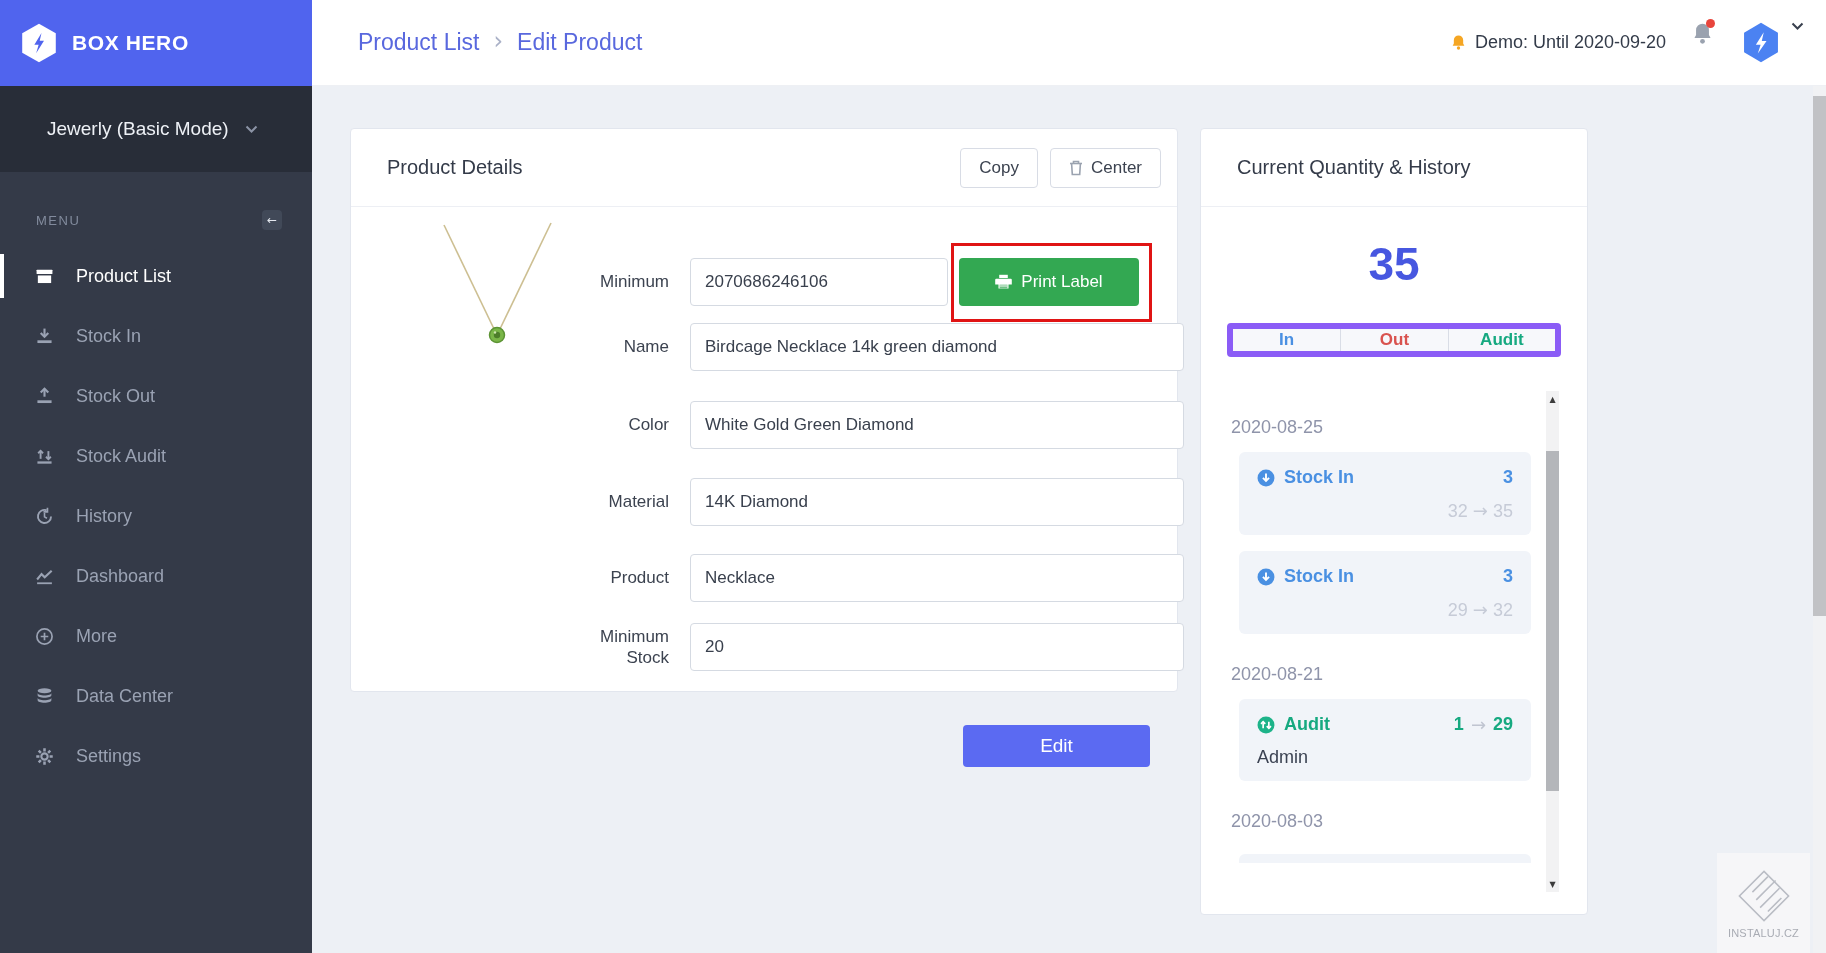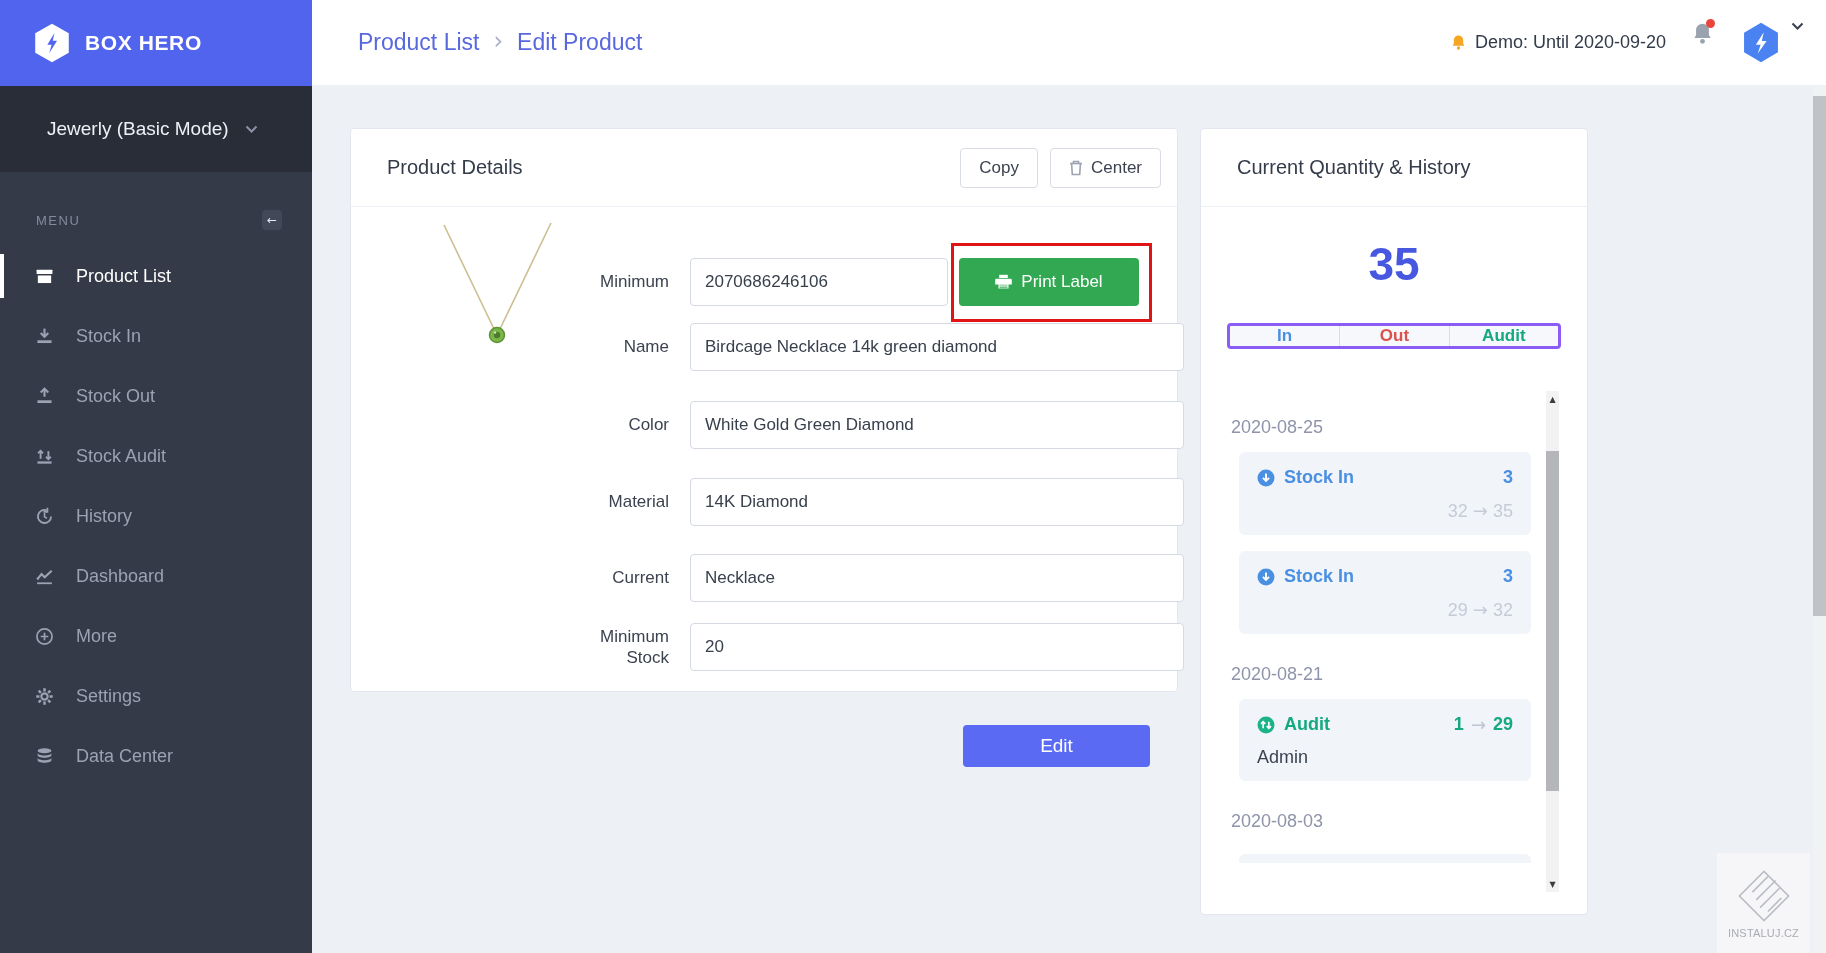--- a/index.html
+++ b/index.html
@@ -5,21 +5,21 @@
   * { box-sizing: border-box; margin:0; padding:0; }
   html,body { width:1826px; height:953px; }
   body {
     font-family:"Liberation Sans","DejaVu Sans",sans-serif;
     overflow:hidden; position:relative; background:#edf0f5; color:#39404d;
   }
   svg{display:block}
 
   
   .sidebar{position:absolute;left:0;top:0;width:312px;height:953px;background:#343a48;z-index:5}
-  .logo-block{height:86px;background:#5064ee;display:flex;align-items:center;padding-left:33px}
+  .logo-block{height:86px;background:#5064ee;display:flex;align-items:center;padding-left:20px}
   .logo-text{color:#fff;font-size:21px;font-weight:700;letter-spacing:.6px;margin-left:14px}
   .workspace{height:86px;background:#282d38;display:flex;align-items:center;padding-left:47px;color:#eef1f6;font-size:19px;cursor:pointer}
   .ws-chevron{margin-left:16px;color:#8b93a5}
   .menu-row{display:flex;align-items:center;justify-content:space-between;padding:38px 30px 0 36px}
   .menu-label{color:#828b9d;font-size:13px;letter-spacing:1.5px}
   .collapse-btn{width:20px;height:20px;background:#414958;border-radius:4px;color:#e3e7ee;font-size:12px;line-height:1;display:flex;align-items:center;justify-content:center;cursor:pointer;font-family:"DejaVu Sans",sans-serif}
   .nav{position:absolute;top:246px;left:0;right:0}
   .nav-item{height:60px;display:flex;align-items:center;padding-left:34px;color:#9aa2b3;font-size:18px;position:relative;cursor:pointer}
   .nav-item .ico{width:20px;height:20px;margin-right:22px;display:flex;align-items:center;justify-content:center}
   .nav-item.active{color:#fff;font-weight:500}
@@ -50,21 +50,21 @@
   .f-label{position:absolute;left:218px;width:100px;text-align:right;color:#3c4350;font-size:17px;display:flex;align-items:center;justify-content:flex-end;height:48px;line-height:1.25}
   .f-input{position:absolute;left:339px;width:494px;height:48px;border:1px solid #d5dae2;border-radius:4px;font-size:17px;color:#39404d;padding:0 14px;font-family:inherit;background:#fff}
   .r0{top:129px}.r1{top:194px}.r2{top:272px}.r3{top:349px}.r4{top:425px}.r5{top:494px}
   .print-btn{position:absolute;left:608px;top:129px;width:180px;height:48px;background:#33a852;border:none;border-radius:4px;color:#fff;font-size:17px;font-weight:500;display:flex;align-items:center;justify-content:center;gap:9px;cursor:pointer;font-family:inherit}
   .red-annotation{position:absolute;left:600px;top:114px;width:201px;height:79px;border:3px solid #e01414;pointer-events:none}
   .edit-btn{position:absolute;left:651px;top:639px;width:187px;height:42px;background:#5b6af2;color:#fff;border:none;border-radius:4px;font-size:19px;cursor:pointer;font-family:inherit}
 
   
   .hist-card{left:888px;top:42px;width:388px;height:787px}
   .qty{position:absolute;top:108px;left:0;right:0;text-align:center;font-size:46px;font-weight:700;color:#4757e0}
-  .tabs{position:absolute;top:194px;left:26px;width:334px;height:26px;display:grid;grid-template-columns:1fr 1fr 1fr;background:#f7f8fb;border:3px solid #8b5cf6;border-radius:4px;overflow:hidden}
+  .tabs{position:absolute;top:194px;left:26px;width:334px;height:34px;display:grid;grid-template-columns:1fr 1fr 1fr;background:#f7f8fb;border:6px solid #8b5cf6;border-radius:4px;overflow:hidden}
   .tab{display:flex;align-items:center;justify-content:center;font-size:17px;font-weight:700;cursor:pointer}
   .tab + .tab{border-left:1px solid #d9dde6}
   .tab.in{color:#4a90e2}.tab.out{color:#d9534f}.tab.audit{color:#16a980}
   .h-list{position:absolute;top:252px;left:28px;width:302px;bottom:14px;overflow:hidden}
   .h-date{color:#8f94aa;font-size:18px;margin:30px 0 14px 2px}
   .h-date.first{margin-top:36px}
   .h-entry{background:#f1f4f9;border-radius:6px;padding:15px 18px 13px;margin:0 0 16px 10px;cursor:pointer}
   .h-row1{display:flex;align-items:center;font-size:18px;font-weight:700}
   .h-type-in{color:#4a90e2;margin-left:9px}
   .h-type-audit{color:#16a980;margin-left:9px}
@@ -186,38 +186,38 @@
       <span class="ico">
         <svg width="19" height="19" viewBox="0 0 18 18" fill="none">
             <circle cx="9" cy="9" r="7.2" stroke="currentColor" stroke-width="1.6"></circle>
             <path d="M9 5.4v7.2M5.4 9h7.2" stroke="currentColor" stroke-width="1.6"></path>
           </svg>
       </span>
       <span>More</span>
     </div>
     <div class="nav-item">
       <span class="ico">
+        <svg width="19" height="19" viewBox="0 0 18 18" fill="currentColor">
+            <ellipse cx="9" cy="3.5" rx="6.5" ry="2.4"></ellipse>
+            <path d="M2.5 5.7c0 1.3 2.9 2.4 6.5 2.4s6.5-1.1 6.5-2.4v2c0 1.3-2.9 2.4-6.5 2.4S2.5 9 2.5 7.7z"></path>
+            <path d="M2.5 10.2c0 1.3 2.9 2.4 6.5 2.4s6.5-1.1 6.5-2.4v2.4c0 1.3-2.9 2.4-6.5 2.4s-6.5-1.1-6.5-2.4z"></path>
+          </svg>
+      </span>
+      <span>Data Center</span>
+    </div>
+    <div class="nav-item">
+      <span class="ico">
         <svg width="19" height="19" viewBox="0 0 18 18" fill="none">
             <circle cx="9" cy="9" r="3" stroke="currentColor" stroke-width="2"></circle>
             <g stroke="currentColor" stroke-width="2.4">
               <path d="M9 1.2v3M9 13.8v3M1.2 9h3M13.8 9h3M3.5 3.5l2.1 2.1M12.4 12.4l2.1 2.1M14.5 3.5l-2.1 2.1M5.6 12.4l-2.1 2.1"></path>
             </g>
           </svg>
       </span>
       <span>Settings</span>
-    </div>
-    <div class="nav-item">
-      <span class="ico">
-        <svg width="19" height="19" viewBox="0 0 18 18" fill="currentColor">
-            <ellipse cx="9" cy="3.5" rx="6.5" ry="2.4"></ellipse>
-            <path d="M2.5 5.7c0 1.3 2.9 2.4 6.5 2.4s6.5-1.1 6.5-2.4v2c0 1.3-2.9 2.4-6.5 2.4S2.5 9 2.5 7.7z"></path>
-            <path d="M2.5 10.2c0 1.3 2.9 2.4 6.5 2.4s6.5-1.1 6.5-2.4v2.4c0 1.3-2.9 2.4-6.5 2.4s-6.5-1.1-6.5-2.4z"></path>
-          </svg>
-      </span>
-      <span>Data Center</span>
     </div>
   </nav>
 </aside>
 
 <header class="topbar">
   <div class="crumbs">
     <span class="crumb">Product List</span>
     <span class="crumb-sep">›</span>
     <span>Edit Product</span>
   </div>
@@ -305,21 +305,21 @@
 
     <span class="f-label r1">Name</span>
     <input class="f-input r1" value="Birdcage Necklace 14k green diamond" style="">
 
     <span class="f-label r2">Color</span>
     <input class="f-input r2" value="White Gold Green Diamond" style="">
 
     <span class="f-label r3">Material</span>
     <input class="f-input r3" value="14K Diamond" style="">
 
-    <span class="f-label r4">Current</span>
+    <span class="f-label r4">Product</span>
     <input class="f-input r4" value="Necklace" style="">
 
     <span class="f-label r5">Minimum Stock</span>
     <input class="f-input r5" value="20" style="">
   </section>
 
   <button class="edit-btn">Edit</button>
 
   <section class="card hist-card">
     <div class="card-head">

